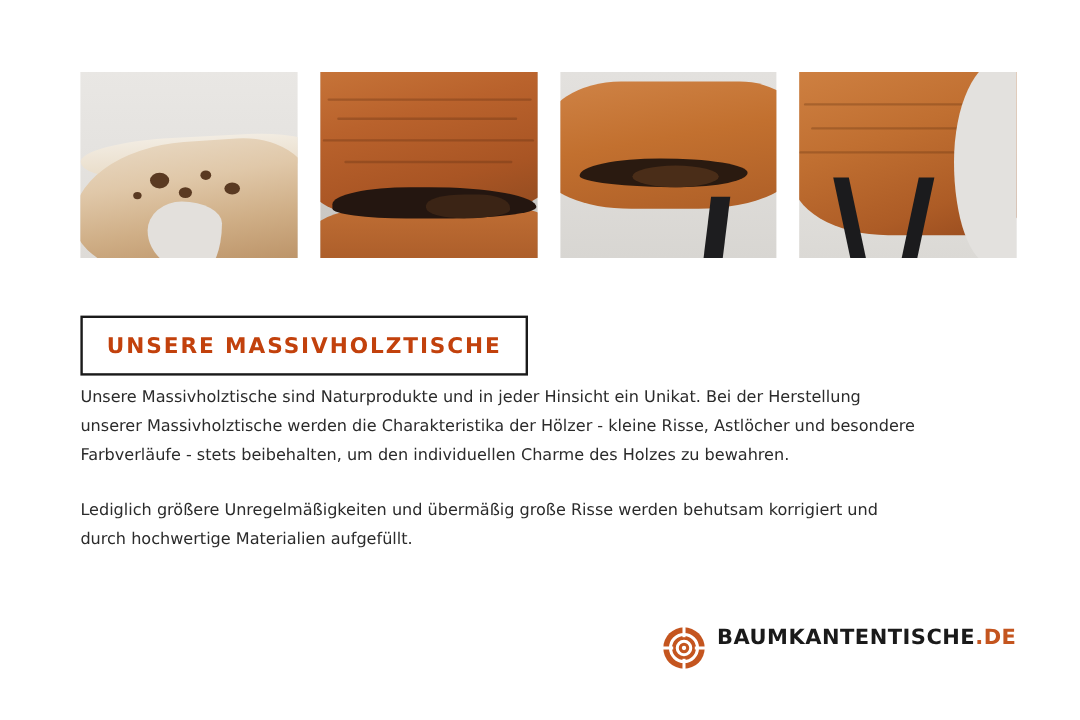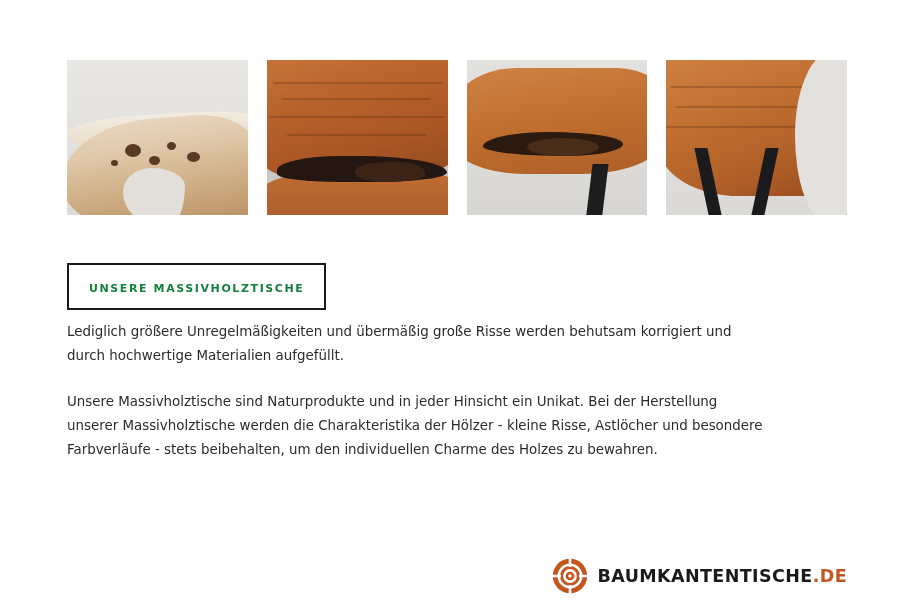--- a/index.html
+++ b/index.html
@@ -217,24 +217,24 @@
   .heading-box {
     position: absolute;
     left: 67px;
     top: 263px;
     border: 2px solid #1a1a1a;
     padding: 13px 20px 12px 20px;
     display: inline-block;
   }
   .heading-box span {
     font-family: "DejaVu Sans", sans-serif;
-    font-size: 11px;
+    font-size: 18px;
     font-weight: bold;
     letter-spacing: 1.6px;
-    color: #15803d;
+    color: #c2410c;
     text-transform: uppercase;
     white-space: nowrap;
   }
 
   
   .copy {
     position: absolute;
     left: 67px;
     top: 320px;
     width: 700px;
@@ -249,23 +249,21 @@
   .copy p:last-child {
     margin-bottom: 0;
   }
 
   
   .logo {
     position: absolute;
     right: 53px;
     top: 522px;
     display: flex;
-    align-items: center;
     gap: 10px;
-    margin-top: 36px;
   }
   .logo-mark {
     width: 36px;
     height: 36px;
     flex: 0 0 36px;
   }
   .logo-text {
     font-family: "DejaVu Sans", sans-serif;
     font-size: 17.5px;
     font-weight: bold;
@@ -324,22 +322,22 @@
       <div class="p4-leg-r"></div>
     </div>
 
   </div>
 
   <div class="heading-box">
     <span>UNSERE MASSIVHOLZTISCHE</span>
   </div>
 
   <div class="copy">
+    <p>Unsere Massivholztische sind Naturprodukte und in jeder Hinsicht ein Unikat. Bei der Herstellung unserer Massivholztische werden die Charakteristika der Hölzer - kleine Risse, Astlöcher und besondere Farbverläufe - stets beibehalten, um den individuellen Charme des Holzes zu bewahren.</p>
     <p>Lediglich größere Unregelmäßigkeiten und übermäßig große Risse werden behutsam korrigiert und durch hochwertige Materialien aufgefüllt.</p>
-    <p>Unsere Massivholztische sind Naturprodukte und in jeder Hinsicht ein Unikat. Bei der Herstellung unserer Massivholztische werden die Charakteristika der Hölzer - kleine Risse, Astlöcher und besondere Farbverläufe - stets beibehalten, um den individuellen Charme des Holzes zu bewahren.</p>
   </div>
 
   <div class="logo">
     <svg class="logo-mark" viewBox="0 0 48 48">
       <circle cx="24" cy="24" r="23" fill="#c4551f"></circle>
       <circle cx="24" cy="24" r="15" fill="none" stroke="#ffffff" stroke-width="3.4"></circle>
       <circle cx="24" cy="24" r="7.5" fill="none" stroke="#ffffff" stroke-width="3.4"></circle>
       <circle cx="24" cy="24" r="2.4" fill="#ffffff"></circle>
       <rect x="22.3" y="0" width="3.4" height="12" fill="#ffffff"></rect>
       <rect x="22.3" y="36" width="3.4" height="12" fill="#ffffff"></rect>

